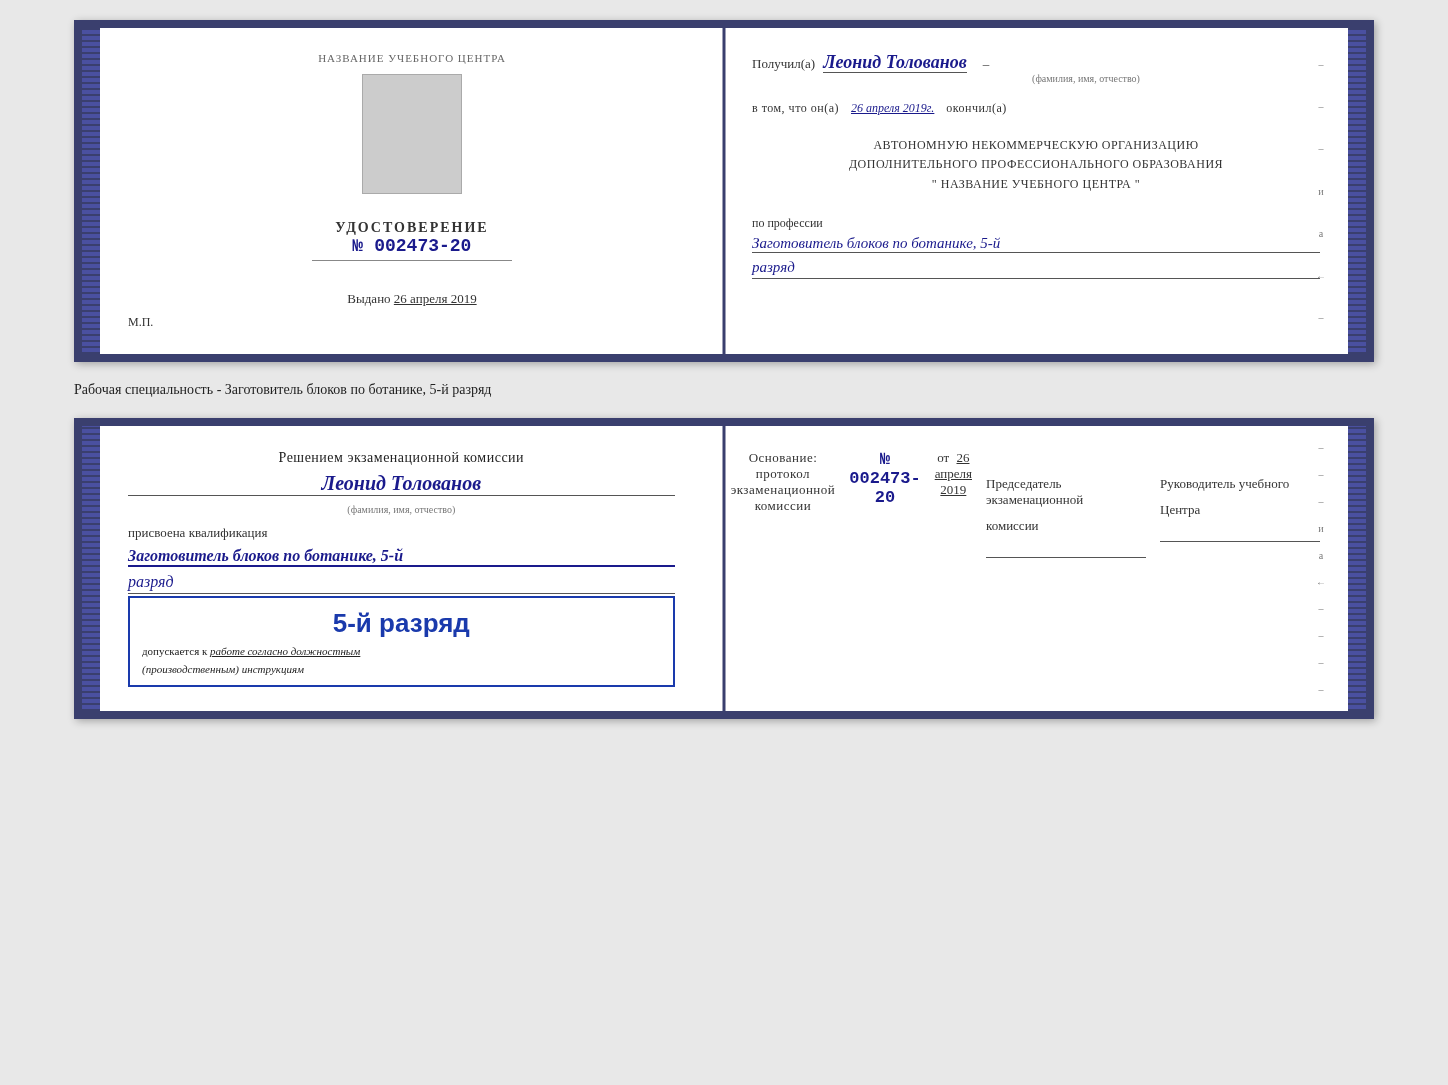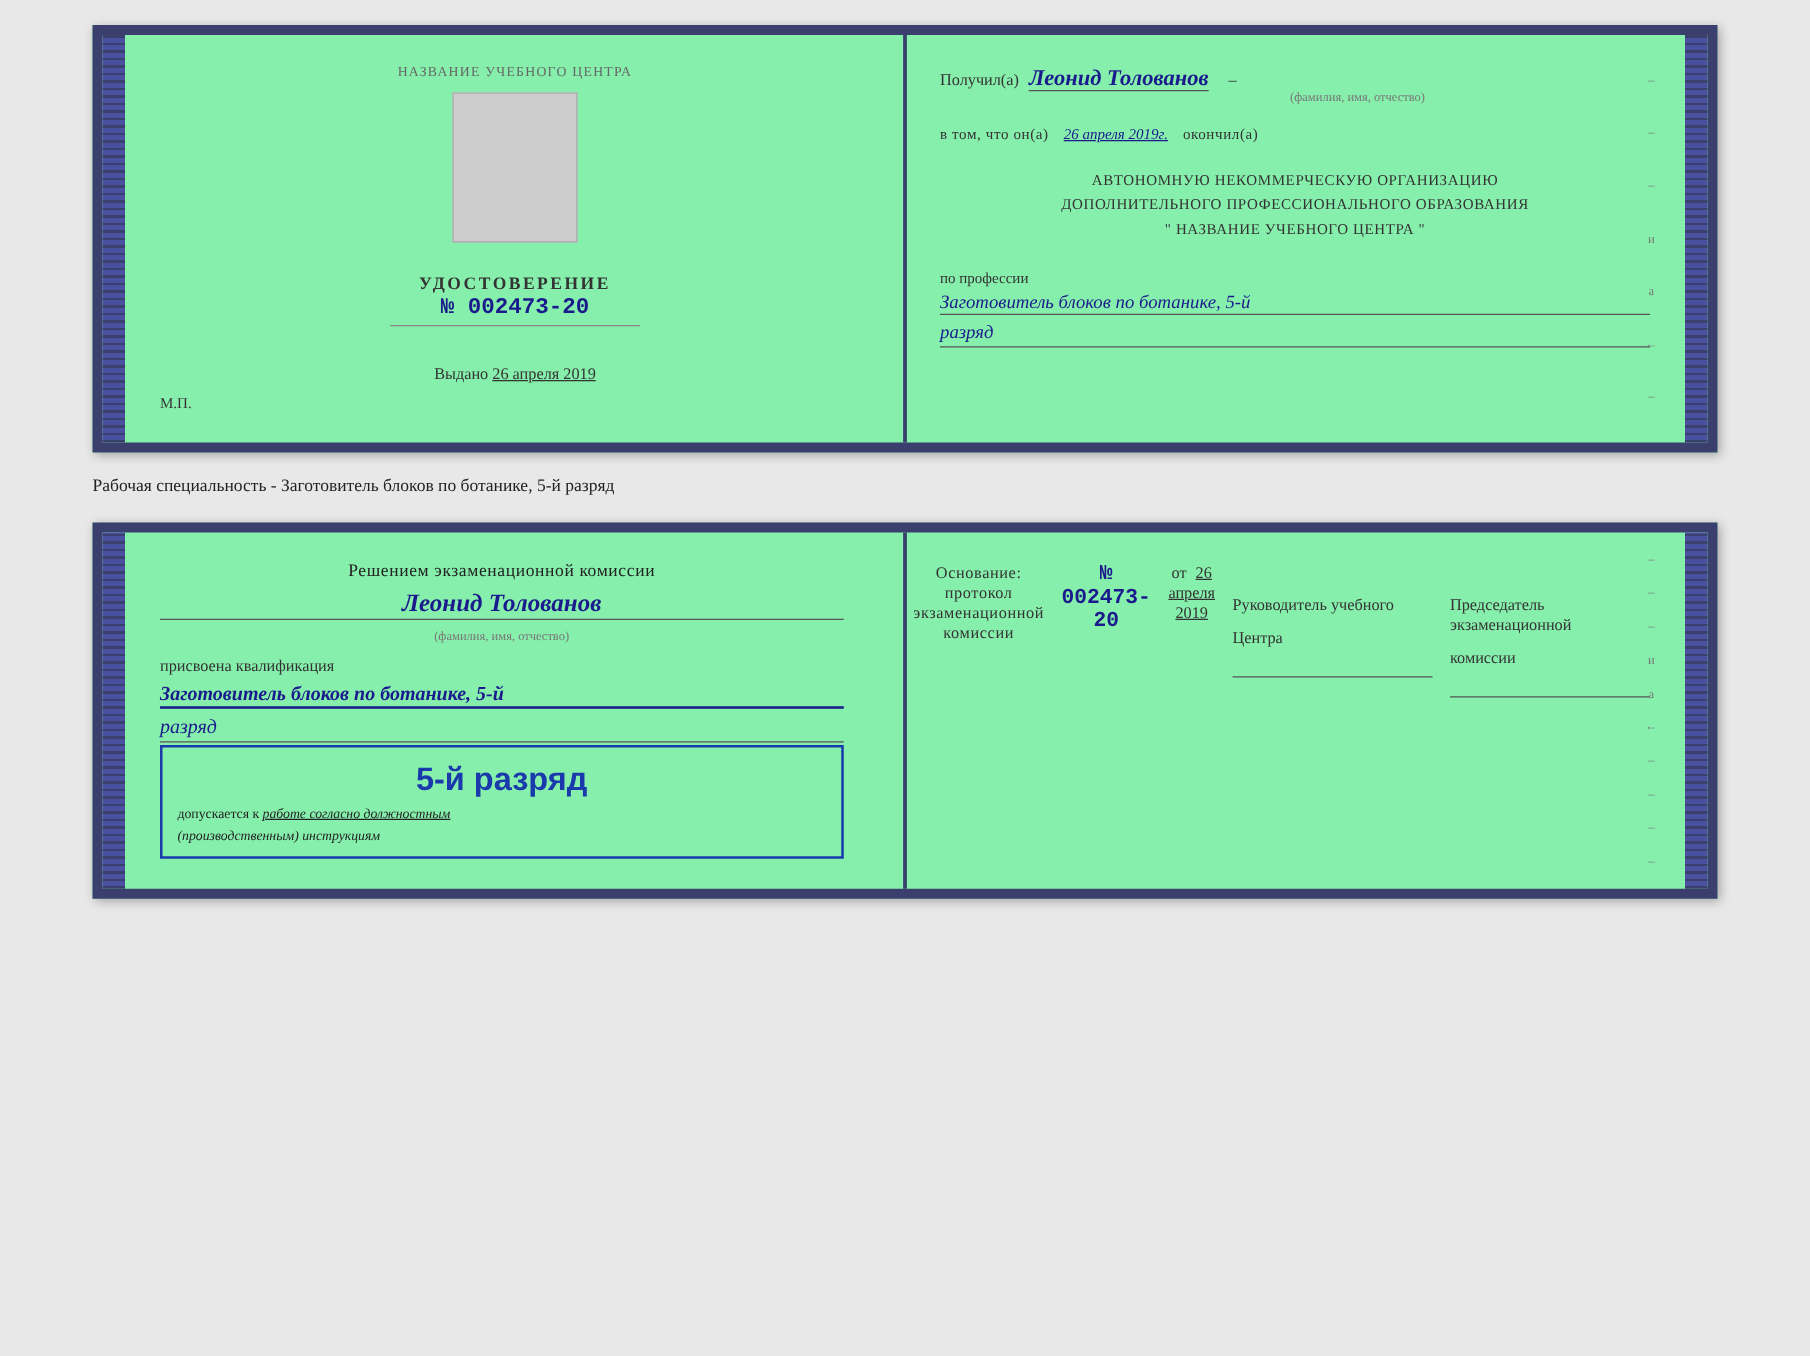--- a/index.html
+++ b/index.html
@@ -11,21 +11,21 @@
       display: flex;
       flex-direction: column;
       align-items: center;
       padding: 20px;
       gap: 16px;
     }
 
     
     .document-card {
       width: 1300px;
-      background: #86efac;
+      background: #ffffff;
       border: 8px solid #3a3f6e;
       display: flex;
       position: relative;
       box-shadow: 2px 2px 8px rgba(0,0,0,0.3);
     }
 
     .document-card::before {
       content: '';
       position: absolute;
       top: 0; bottom: 0;
@@ -436,31 +436,31 @@
     <div class="protocol-number">
       <span>№</span> <span>002473-20</span>
     </div>
 
     <div class="ot-date">
       <span>от</span>
       <span style="text-decoration:underline; margin-left:4px;">26 апреля 2019</span>
     </div>
 
     <div style="margin-top:16px;">
+      <div class="signature-label">Председатель экзаменационной</div>
+      <div class="signature-label">комиссии</div>
+      <span class="signature-line"></span>
+    </div>
+
+    <div style="margin-top:16px;">
       <div class="signature-label">Руководитель учебного</div>
       <div class="signature-label">Центра</div>
       <span class="signature-line"></span>
     </div>
 
-    <div style="margin-top:16px;">
-      <div class="signature-label">Председатель экзаменационной</div>
-      <div class="signature-label">комиссии</div>
-      <span class="signature-line"></span>
-    </div>
-
     <div class="vertical-marks">
       <span class="v-mark">–</span>
       <span class="v-mark">–</span>
       <span class="v-mark">–</span>
       <span class="v-mark">и</span>
       <span class="v-mark">а</span>
       <span class="v-mark">←</span>
       <span class="v-mark">–</span>
       <span class="v-mark">–</span>
       <span class="v-mark">–</span>

